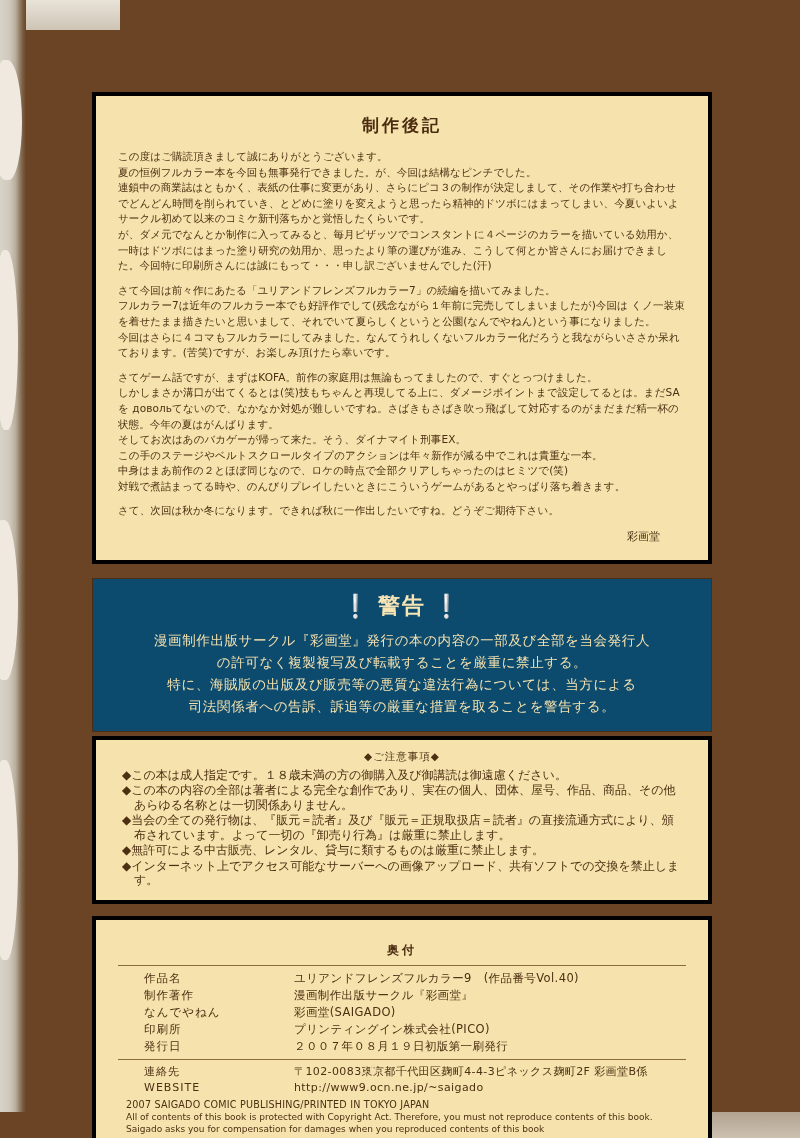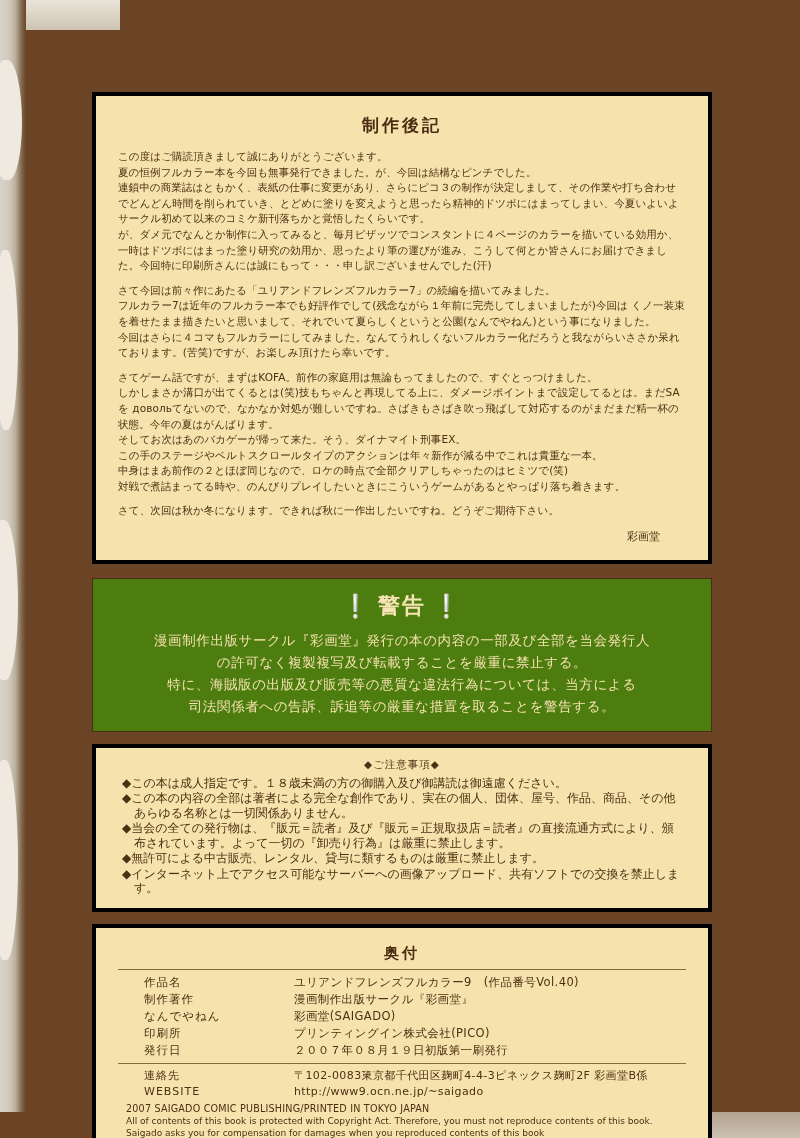--- a/index.html
+++ b/index.html
@@ -94,25 +94,25 @@
   .sign {
     text-align: right;
     font-size: 11px;
     margin-top: 10px;
     padding-right: 26px;
     color: #4d2f12;
   }
 
   
   .warning {
-    background: #4d7c0f;
+    background: #0c4a6e;
     border: 1px solid #4a2d12;
     color: #f3e0ab;
     padding: 10px 18px 14px 18px;
-    margin-bottom: 12px;
+    margin-bottom: 4px;
   }
   .warning-title {
     text-align: center;
     font-size: 22px;
     font-weight: bold;
     letter-spacing: 2px;
     color: #f6e4b4;
     margin: 2px 0 8px 0;
   }
   .warning-title .bang {
@@ -154,25 +154,25 @@
     text-indent: -12px;
     margin-bottom: 1px;
   }
 
   
   .colophon {
     padding: 8px 0 10px 0;
   }
   .colophon-title {
     text-align: center;
-    font-size: 15px;
+    font-size: 12px;
     letter-spacing: 3px;
     font-weight: bold;
     color: #4b2c10;
-    margin: 8px 0 6px 0;
+    margin: 14px 0 6px 0;
   }
   .rule {
     height: 1px;
     background: #8a6c3c;
     margin: 4px 22px;
   }
   .colophon table {
     width: 100%;
     border-collapse: collapse;
     margin: 0 0 0 16px;

